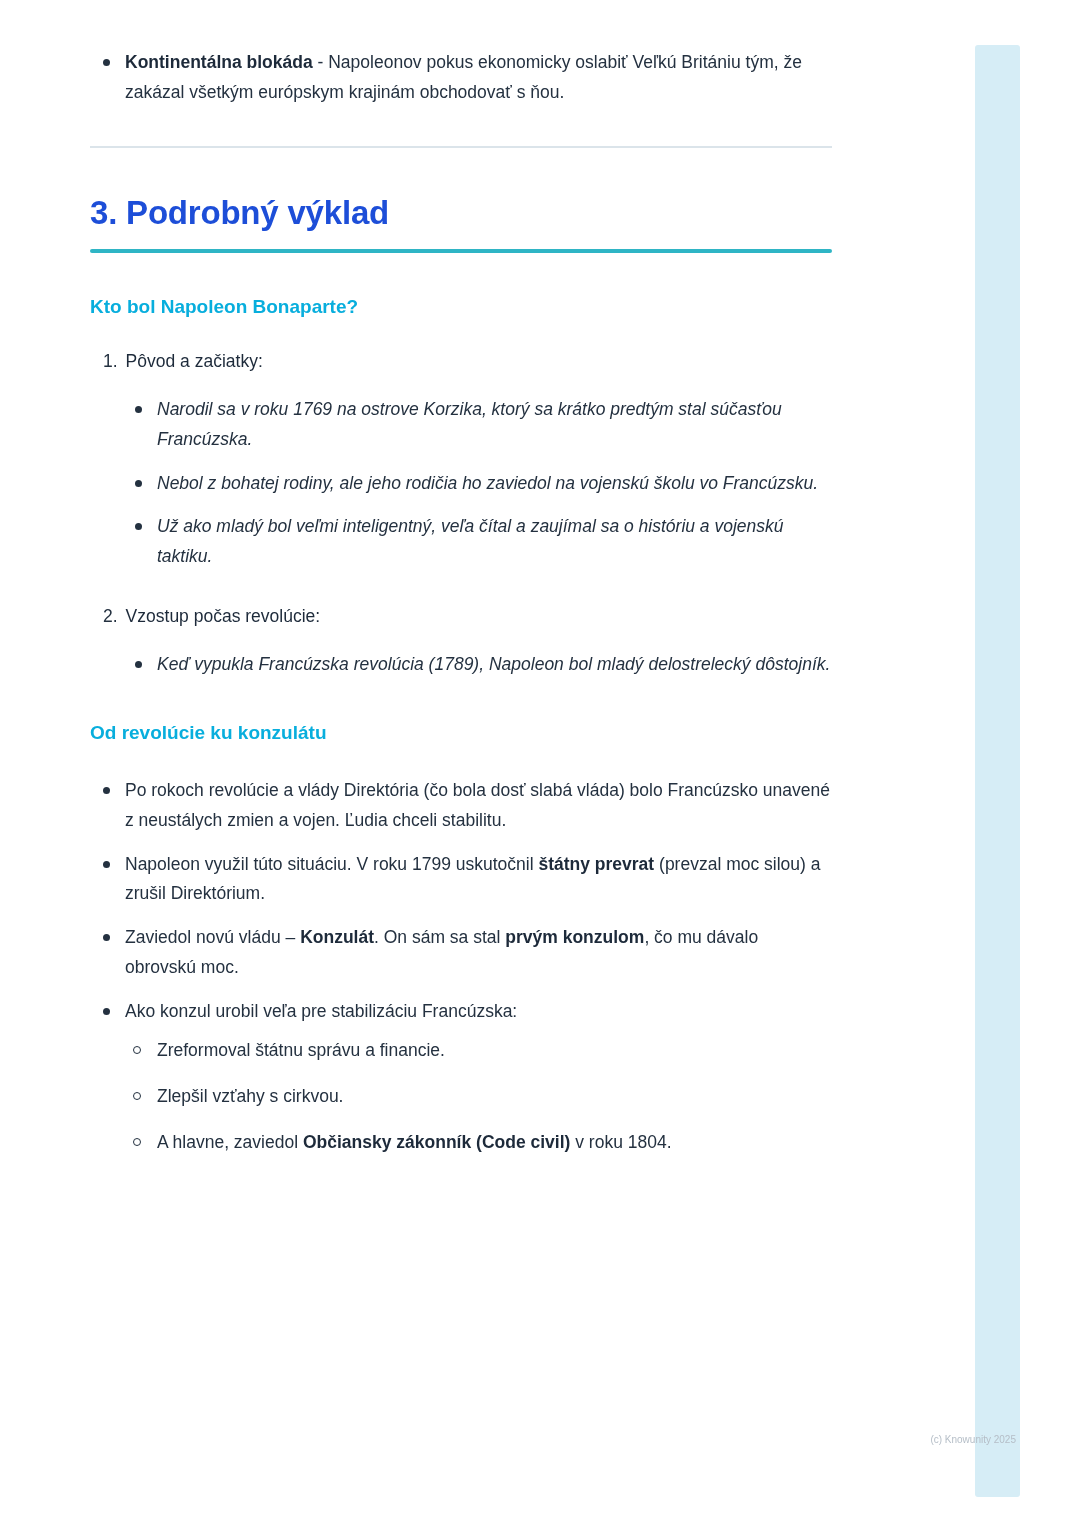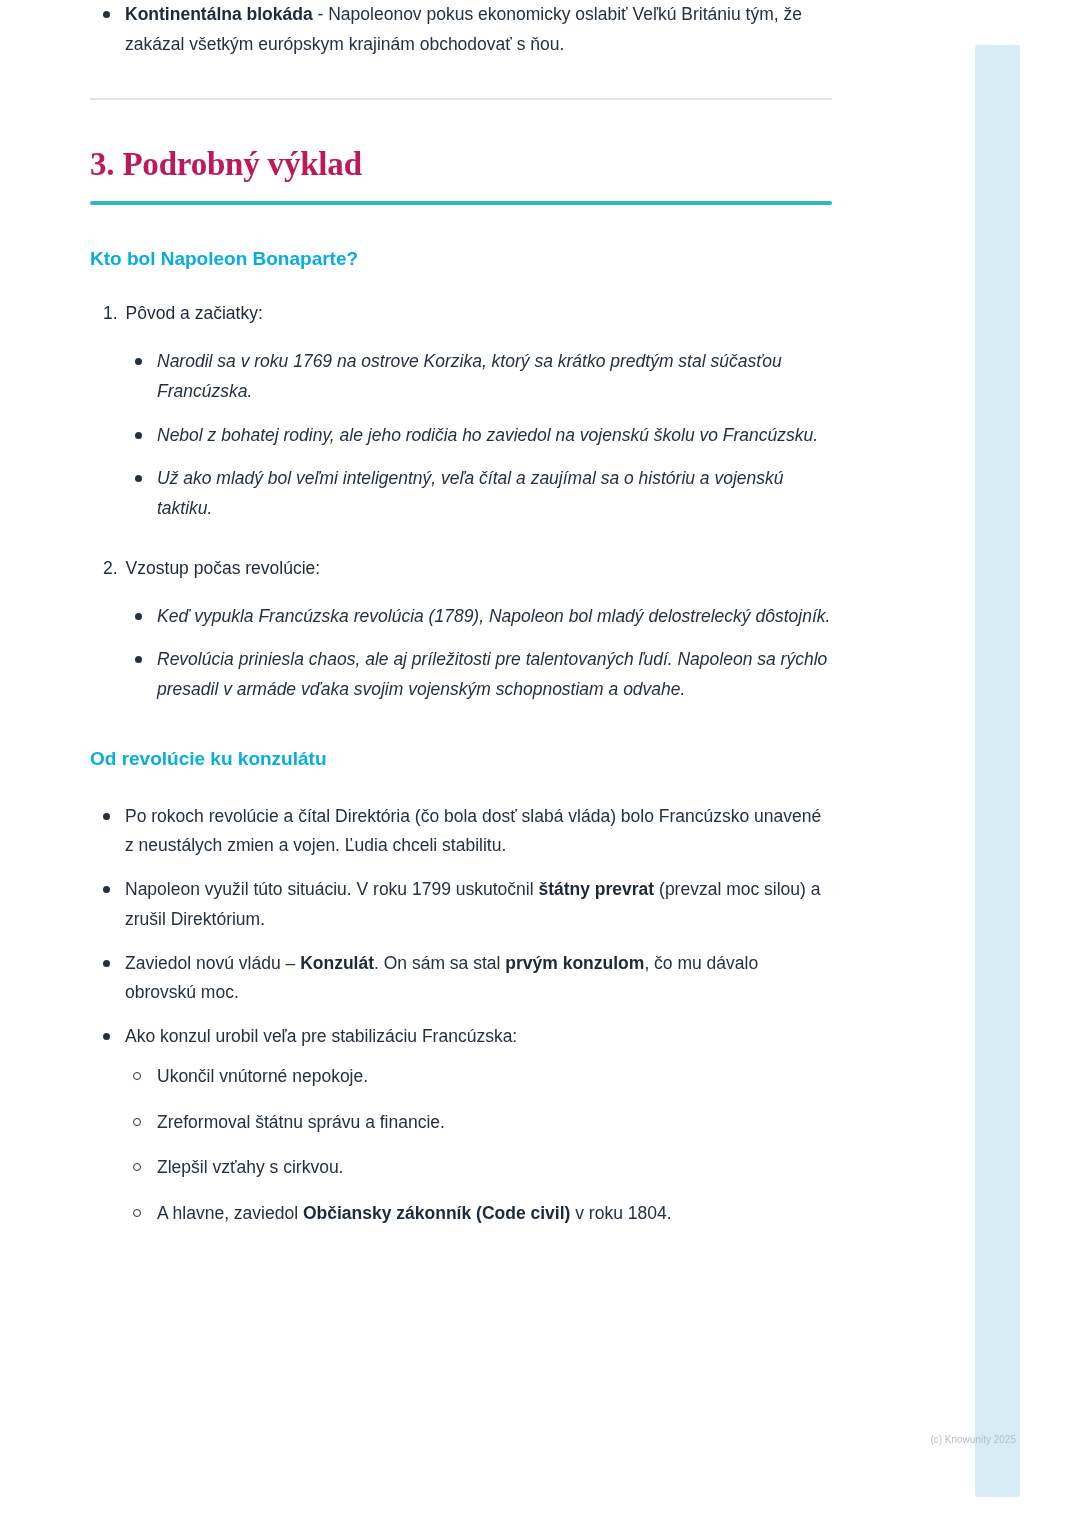--- a/index.html
+++ b/index.html
@@ -21,20 +21,21 @@
     height: 1452px;
     background: #d6edf6;
     border-radius: 3px;
   }
 
   .content {
     position: absolute;
     left: 90px;
     top: 0;
     width: 742px;
+    padding-top: 48px;
     font-size: 17.5px;
     line-height: 1.7;
   }
 
   
   ul.bullets { list-style: none; }
   .b-item { position: relative; padding-left: 35px; margin-bottom: 14px; }
   .marker {
     position: absolute;
     left: 13px;
@@ -52,23 +53,22 @@
     border: none;
     border-top: 2px solid #dbe4ea;
     margin-top: 38px;
   }
 
   h1.section-heading {
     margin-top: 44px;
     font-size: 33px;
     line-height: 1.25;
     font-weight: 700;
-    color: #be185d;
+    color: #1d4ed8;
     letter-spacing: -0.2px;
-    font-family: Liberation Serif, serif;
   }
   .heading-rule {
     margin-top: 16px;
     width: 100%;
     height: 4px;
     background: #2fb5c5;
     border-radius: 2px;
   }
 
   h2.subheading {
@@ -152,58 +152,50 @@
       <li class="num-block">
         <div class="num-row">
           <span class="num">2.</span>
           <span class="num-label">Vzostup počas revolúcie:</span>
         </div>
         <ul class="bullets">
           <li class="b-item">
             <span class="marker dot"></span>
             <span class="b-text">Keď vypukla Francúzska revolúcia (1789), Napoleon bol mladý delostrelecký dôstojník.</span>
           </li>
-          <li class="b-item">
-            <span class="marker dot"></span>
-            <span class="b-text">Revolúcia priniesla chaos, ale aj príležitosti pre talentovaných ľudí. Napoleon sa rýchlo presadil v armáde vďaka svojim vojenským schopnostiam a odvahe.</span>
-          </li>
         </ul>
       </li>
 
     </ol>
 
     <h2 class="subheading">Od revolúcie ku konzulátu</h2>
 
     <ul class="bullets section2-bullets">
 
       <li class="b-item">
         <span class="marker dot"></span>
-        <span class="b-text"><span>Po rokoch revolúcie a čítal Direktória (čo bola dosť slabá vláda) bolo Francúzsko unavené z neustálych zmien a vojen. Ľudia chceli stabilitu.</span></span>
+        <span class="b-text"><span>Po rokoch revolúcie a vlády Direktória (čo bola dosť slabá vláda) bolo Francúzsko unavené z neustálych zmien a vojen. Ľudia chceli stabilitu.</span></span>
       </li>
 
       <li class="b-item">
         <span class="marker dot"></span>
         <span class="b-text"><span>Napoleon využil túto situáciu. V roku 1799 uskutočnil </span><b>štátny prevrat</b><span> (prevzal moc silou) a zrušil Direktórium.</span></span>
       </li>
 
       <li class="b-item">
         <span class="marker dot"></span>
         <span class="b-text"><span>Zaviedol novú vládu – </span><b>Konzulát</b><span>. On sám sa stal </span><b>prvým konzulom</b><span>, čo mu dávalo obrovskú moc.</span></span>
       </li>
 
       <li class="b-item">
         <span class="marker dot"></span>
         <span class="b-text"><span>Ako konzul urobil veľa pre stabilizáciu Francúzska:</span></span>
         <ul class="sub">
           <li class="b-item">
             <span class="marker circle"></span>
-            <span class="b-text"><span>Ukončil vnútorné nepokoje.</span></span>
-          </li>
-          <li class="b-item">
-            <span class="marker circle"></span>
             <span class="b-text"><span>Zreformoval štátnu správu a financie.</span></span>
           </li>
           <li class="b-item">
             <span class="marker circle"></span>
             <span class="b-text"><span>Zlepšil vzťahy s cirkvou.</span></span>
           </li>
           <li class="b-item">
             <span class="marker circle"></span>
             <span class="b-text"><span>A hlavne, zaviedol </span><b>Občiansky zákonník (Code civil)</b><span> v roku 1804.</span></span>
           </li>

